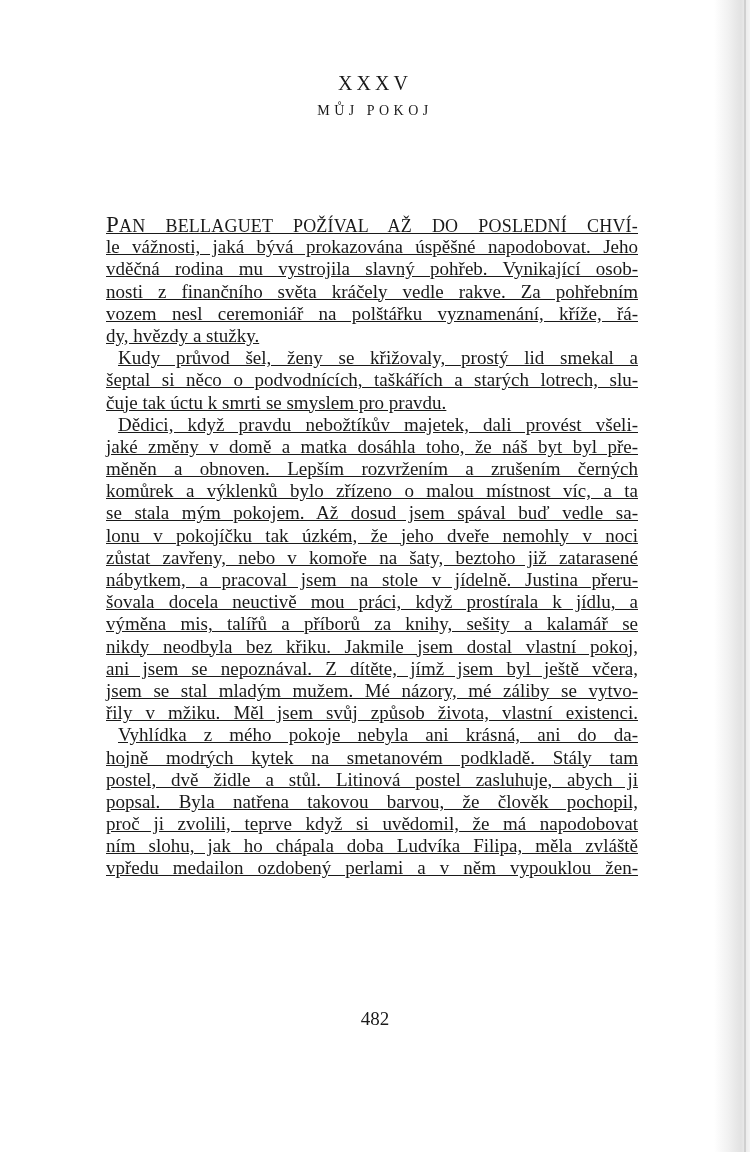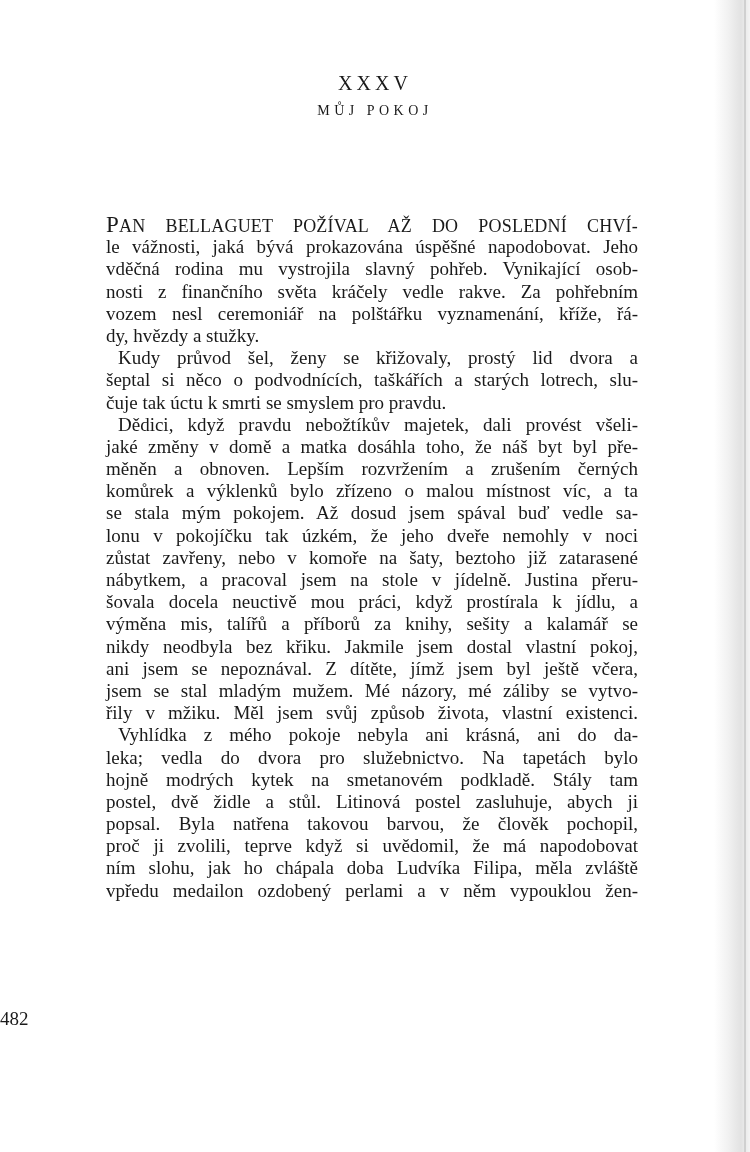--- a/index.html
+++ b/index.html
@@ -18,70 +18,69 @@
     .chapter-number {
       position: absolute; top: 72px; left: 0; width: 750px; text-align: center;
       font-size: 20px; letter-spacing: 4px;
     }
     .chapter-title {
       position: absolute; top: 103px; left: 0; width: 750px; text-align: center;
       font-size: 14px; letter-spacing: 4.5px;
     }
     .body-text {
       position: absolute; top: 214px; left: 106px; width: 532px;
-      font-size: 19px; line-height: 22.2px;
+      font-size: 19px; line-height: 22.2px; text-decoration: underline;
     }
     .line { display: block; white-space: nowrap; text-align: justify; text-align-last: justify; height: 22.2px; }
     .line.last { text-align-last: left; }
     .line.indent { padding-left: 12px; }
     .line.first { font-size: 18px; letter-spacing: 0.2px; }
     .line.first .cap { font-size: 23px; }
     .page-number {
-      position: absolute; top: 1008px; left: 0; width: 750px; text-align: left;
+      position: absolute; top: 1008px; left: 0; width: 750px; text-align: center;
       font-size: 19px;
     }
   </style>
 </head>
 <body>
 
 <div class="page-edge"></div>
 
 <div class="chapter-number">XXXV</div>
 <div class="chapter-title">MŮJ POKOJ</div>
 
 <div class="body-text">
 
   <span class="line first"><span class="cap">P</span><span>AN BELLAGUET POŽÍVAL AŽ DO POSLEDNÍ CHVÍ-</span></span>
   <span class="line">le vážnosti, jaká bývá prokazována úspěšné napodobovat. Jeho</span>
   <span class="line">vděčná rodina mu vystrojila slavný pohřeb. Vynikající osob-</span>
   <span class="line">nosti z finančního světa kráčely vedle rakve. Za pohřebním</span>
   <span class="line">vozem nesl ceremoniář na polštářku vyznamenání, kříže, řá-</span>
   <span class="line last">dy, hvězdy a stužky.</span>
 
-  <span class="line indent">Kudy průvod šel, ženy se křižovaly, prostý lid dvora a</span>
+  <span class="line indent">Kudy průvod šel, ženy se křižovaly, prostý lid smekal a</span>
   <span class="line">šeptal si něco o podvodnících, taškářích a starých lotrech, slu-</span>
   <span class="line last">čuje tak úctu k smrti se smyslem pro pravdu.</span>
 
   <span class="line indent">Dědici, když pravdu nebožtíkův majetek, dali provést všeli-</span>
   <span class="line">jaké změny v domě a matka dosáhla toho, že náš byt byl pře-</span>
   <span class="line">měněn a obnoven. Lepším rozvržením a zrušením černých</span>
   <span class="line">komůrek a výklenků bylo zřízeno o malou místnost víc, a ta</span>
   <span class="line">se stala mým pokojem. Až dosud jsem spával buď vedle sa-</span>
   <span class="line">lonu v pokojíčku tak úzkém, že jeho dveře nemohly v noci</span>
   <span class="line">zůstat zavřeny, nebo v komoře na šaty, beztoho již zatarasené</span>
   <span class="line">nábytkem, a pracoval jsem na stole v jídelně. Justina přeru-</span>
   <span class="line">šovala docela neuctivě mou práci, když prostírala k jídlu, a</span>
   <span class="line">výměna mis, talířů a příborů za knihy, sešity a kalamář se</span>
   <span class="line">nikdy neodbyla bez křiku. Jakmile jsem dostal vlastní pokoj,</span>
   <span class="line">ani jsem se nepoznával. Z dítěte, jímž jsem byl ještě včera,</span>
   <span class="line">jsem se stal mladým mužem. Mé názory, mé záliby se vytvo-</span>
   <span class="line">řily v mžiku. Měl jsem svůj způsob života, vlastní existenci.</span>
 
   <span class="line indent">Vyhlídka z mého pokoje nebyla ani krásná, ani do da-</span>
-  <span class="line">leka; vedla do dvora pro služebnictvo. Na tapetách bylo</span>
   <span class="line">hojně modrých kytek na smetanovém podkladě. Stály tam</span>
   <span class="line">postel, dvě židle a stůl. Litinová postel zasluhuje, abych ji</span>
   <span class="line">popsal. Byla natřena takovou barvou, že člověk pochopil,</span>
   <span class="line">proč ji zvolili, teprve když si uvědomil, že má napodobovat</span>
   <span class="line">ním slohu, jak ho chápala doba Ludvíka Filipa, měla zvláště</span>
   <span class="line">vpředu medailon ozdobený perlami a v něm vypouklou žen-</span>
 </div>
 
 <div class="page-number">482</div>
 

